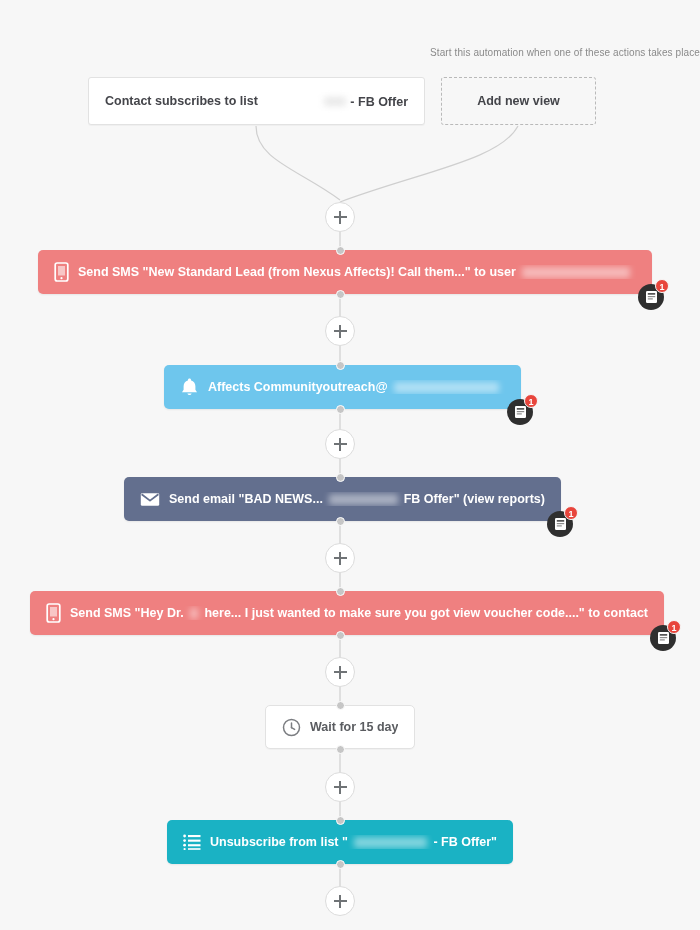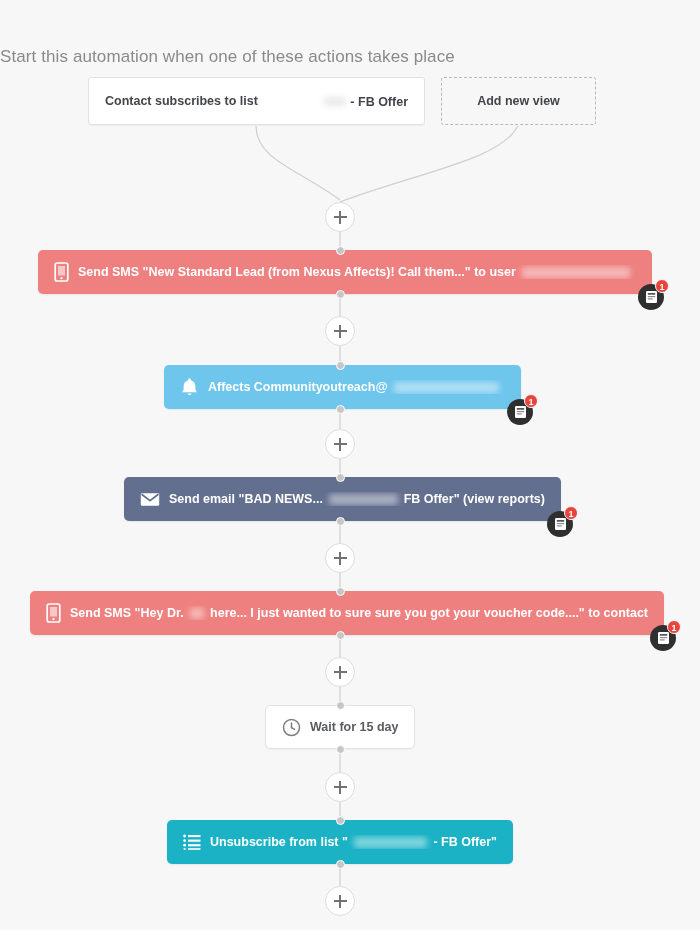--- a/index.html
+++ b/index.html
@@ -26,22 +26,22 @@
     width: 700px; height: 930px;
     pointer-events: none;
   }
 
   
   .prompt {
     position: absolute;
     top: 47px;
     left: 0;
     width: 700px;
-    text-align: left;
-    font-size: 17px;
+    text-align: right;
+    font-size: 10px;
     color: #8a8a8a;
     letter-spacing: .1px;
   }
 
   
   .start-box {
     position: absolute;
     height: 48px;
     background: #ffffff;
     border: 1px solid #e2e2e2;
@@ -316,21 +316,21 @@
           <svg width="15" height="20" viewBox="0 0 15 20">
         <rect x="1.2" y="1" width="12.6" height="18" rx="2" fill="none" stroke="#ffffff" stroke-width="1.7"></rect>
         <rect x="4" y="4" width="7" height="9.5" fill="#ffffff" opacity=".55"></rect>
         <circle cx="7.5" cy="16.2" r="1.1" fill="#ffffff"></circle>
       </svg>
         </span>
         <span class="ntext">
           <span>Send SMS "Hey Dr.</span>
           <span class="redact" style="width:62px;height:11px;margin:0 6px;
                 background:rgba(255,255,255,.45);"></span>
-          <span>here... I just wanted to sure sure you got your voucher code...." to contact</span>
+          <span>here... I just wanted to make sure you got view voucher code...." to contact</span>
         </span>
       </div>
       <div class="report-badge" style="left:650px; top:625px;">
                 <span class="disc">
           <svg width="13" height="14" viewBox="0 0 13 14">
         <rect x="1" y="1" width="11" height="12" rx="1.2" fill="#ffffff"></rect>
         <rect x="2.8" y="3.2" width="7.4" height="1.4" fill="#2f2f2f"></rect>
         <rect x="2.8" y="6" width="7.4" height="1.2" fill="#8d8d8d"></rect>
         <rect x="2.8" y="8.3" width="5" height="1.2" fill="#8d8d8d"></rect>
       </svg>

